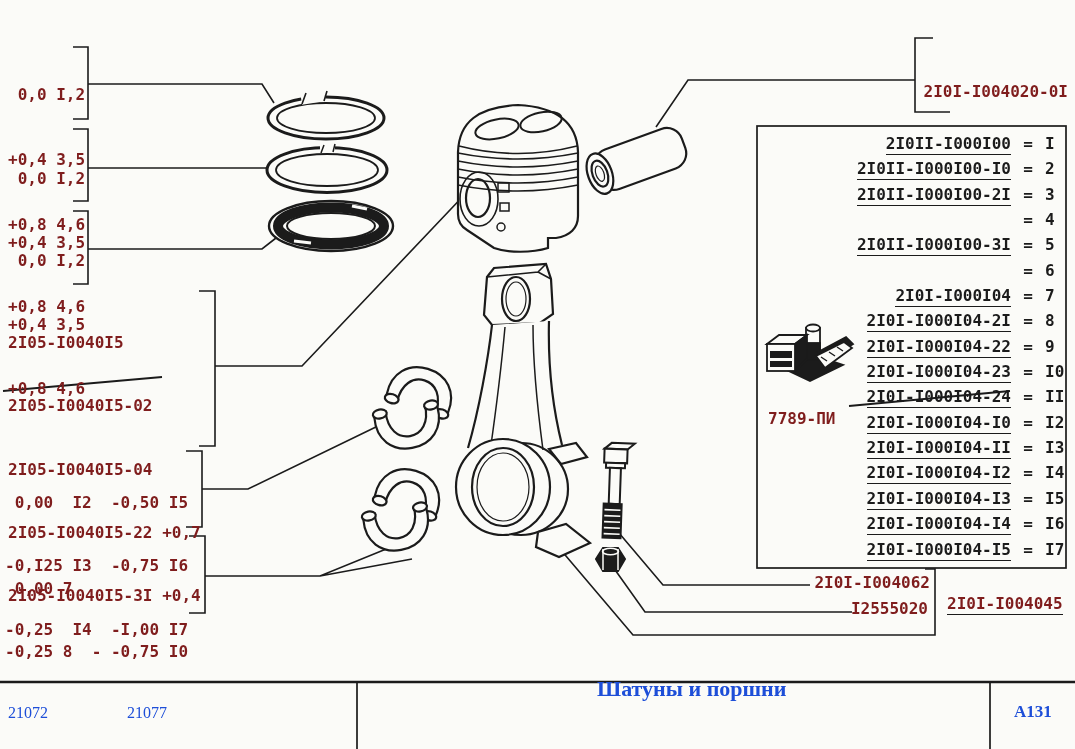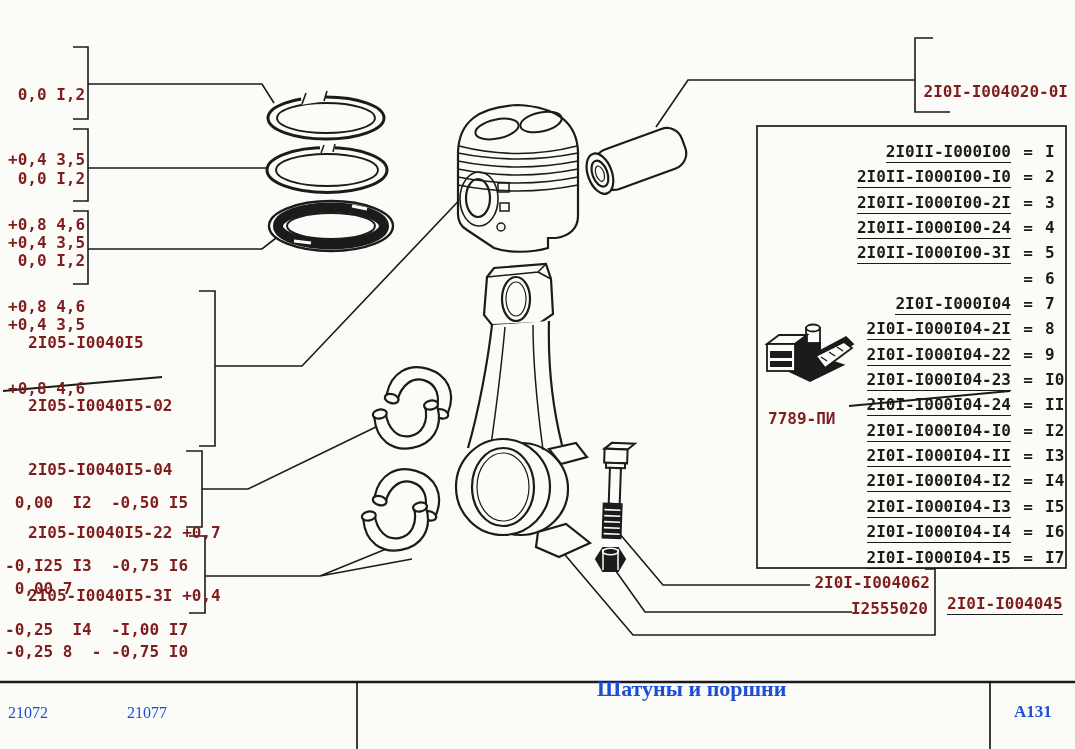--- a/index.html
+++ b/index.html
@@ -6,21 +6,21 @@
   .page{position:relative;width:1075px;height:749px;background:#fbfbf8;overflow:hidden;
         font-family:"DejaVu Sans Mono",monospace;color:#1b1b1b;}
   svg{position:absolute;left:0;top:0;}
   .mono{position:absolute;font:bold 16px "DejaVu Sans Mono",monospace;color:#7f1d1d;white-space:pre;}
   .lh27 div{line-height:27px;height:27px;}
   .lh26 div{line-height:26px;height:26px;}
   .lh25 div{line-height:25.3px;height:25.3px;}
   .rt{text-align:right;}
   .u{border-bottom:1.7px solid #1b1b1b;padding-bottom:1px;}
   .tbl{position:absolute;left:757px;top:126px;width:318px;height:442px;box-sizing:border-box;
-       padding:16px 2px 0 0;}
+       padding:8px 2px 0 0;}
   .trow{display:flex;justify-content:flex-end;align-items:baseline;height:25.35px;
         font:bold 16px "DejaVu Sans Mono",monospace;}
   .tcode{border-bottom:1.7px solid #1b1b1b;line-height:20px;}
   .teq{width:34px;text-align:center;}
   .tval{width:28px;text-align:left;}
   .serif{position:absolute;font-family:"Liberation Serif",serif;color:#1d4ed8;}
 </style>
 </head>
 <body>
 
@@ -184,21 +184,21 @@
 <div class="mono lh26" style="left:8px;top:210px;">
   <div> 0,0 I,2</div>
   <div>+0,4 3,5</div>
   <div>+0,8 4,6</div>
 </div>
 
 <div class="mono lh25 rt" style="left:905px;top:41px;width:163px;">
   <div>2I0I-I004020-0I</div>
 </div>
 
-<div class="mono lh25" style="left:8px;top:292px;margin-left:20px;">
+<div class="mono lh25" style="left:8px;top:292px;">
   <div>2I05-I0040I5</div>
   <div>2I05-I0040I5-02</div>
   <div>2I05-I0040I5-04</div>
   <div>2I05-I0040I5-22 +0,7</div>
   <div>2I05-I0040I5-3I +0,4</div>
 </div>
 
 <div class="mono lh25" style="left:5px;top:452px;">
   <div> 0,00  I2  -0,50 I5</div>
   <div>-0,I25 I3  -0,75 I6</div>
@@ -219,21 +219,20 @@
         <span class="tcode">2I0II-I000I00-I0</span>
         <span class="teq">=</span>
         <span class="tval">2</span>
       </div>
   <div class="trow">
         <span class="tcode">2I0II-I000I00-2I</span>
         <span class="teq">=</span>
         <span class="tval">3</span>
       </div>
   <div class="trow">
-        <span class="tcode">2I0II-I000I00-24</span>
         <span class="teq">=</span>
         <span class="tval">4</span>
       </div>
   <div class="trow">
         <span class="tcode">2I0II-I000I00-3I</span>
         <span class="teq">=</span>
         <span class="tval">5</span>
       </div>
   <div class="trow">
         <span class="teq">=</span>

